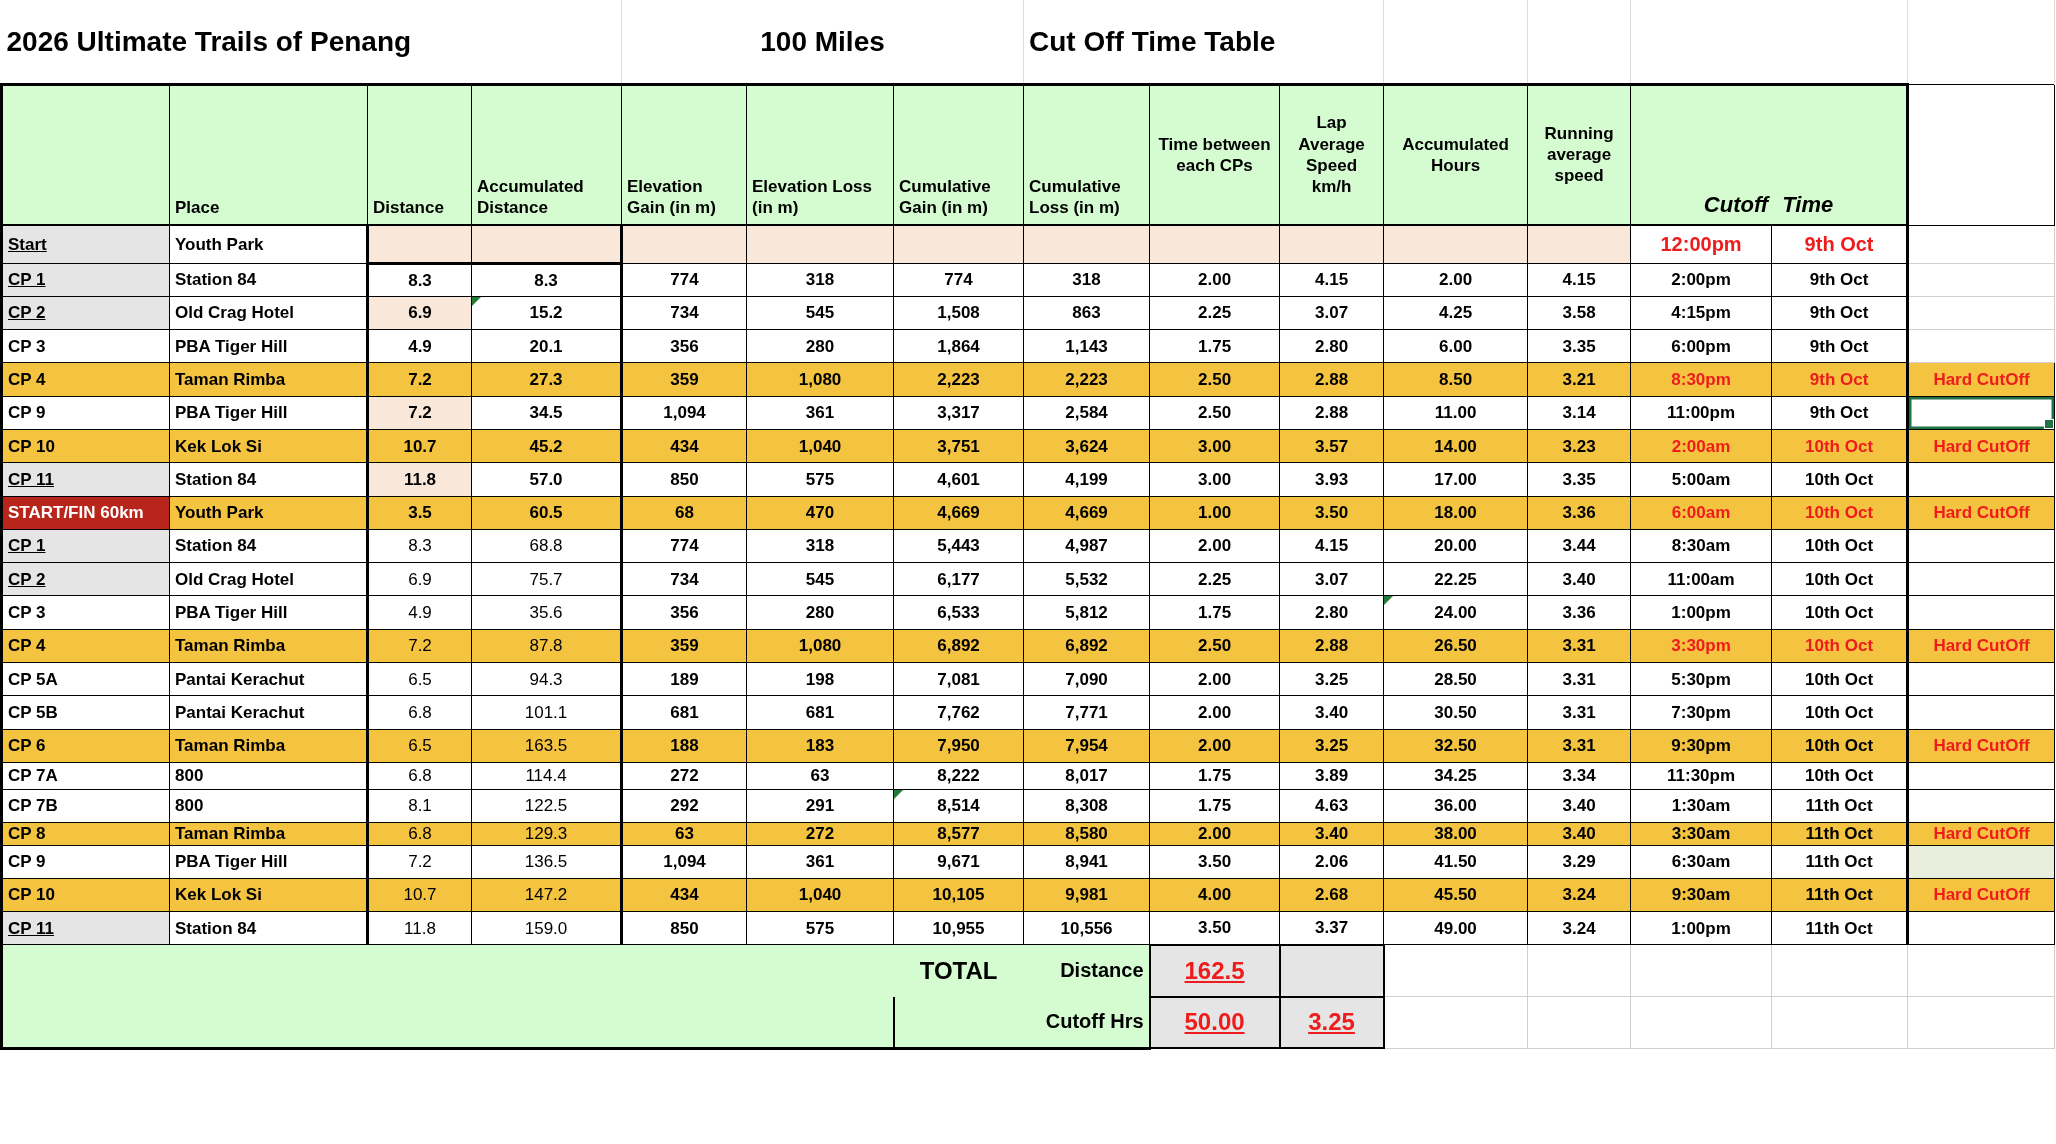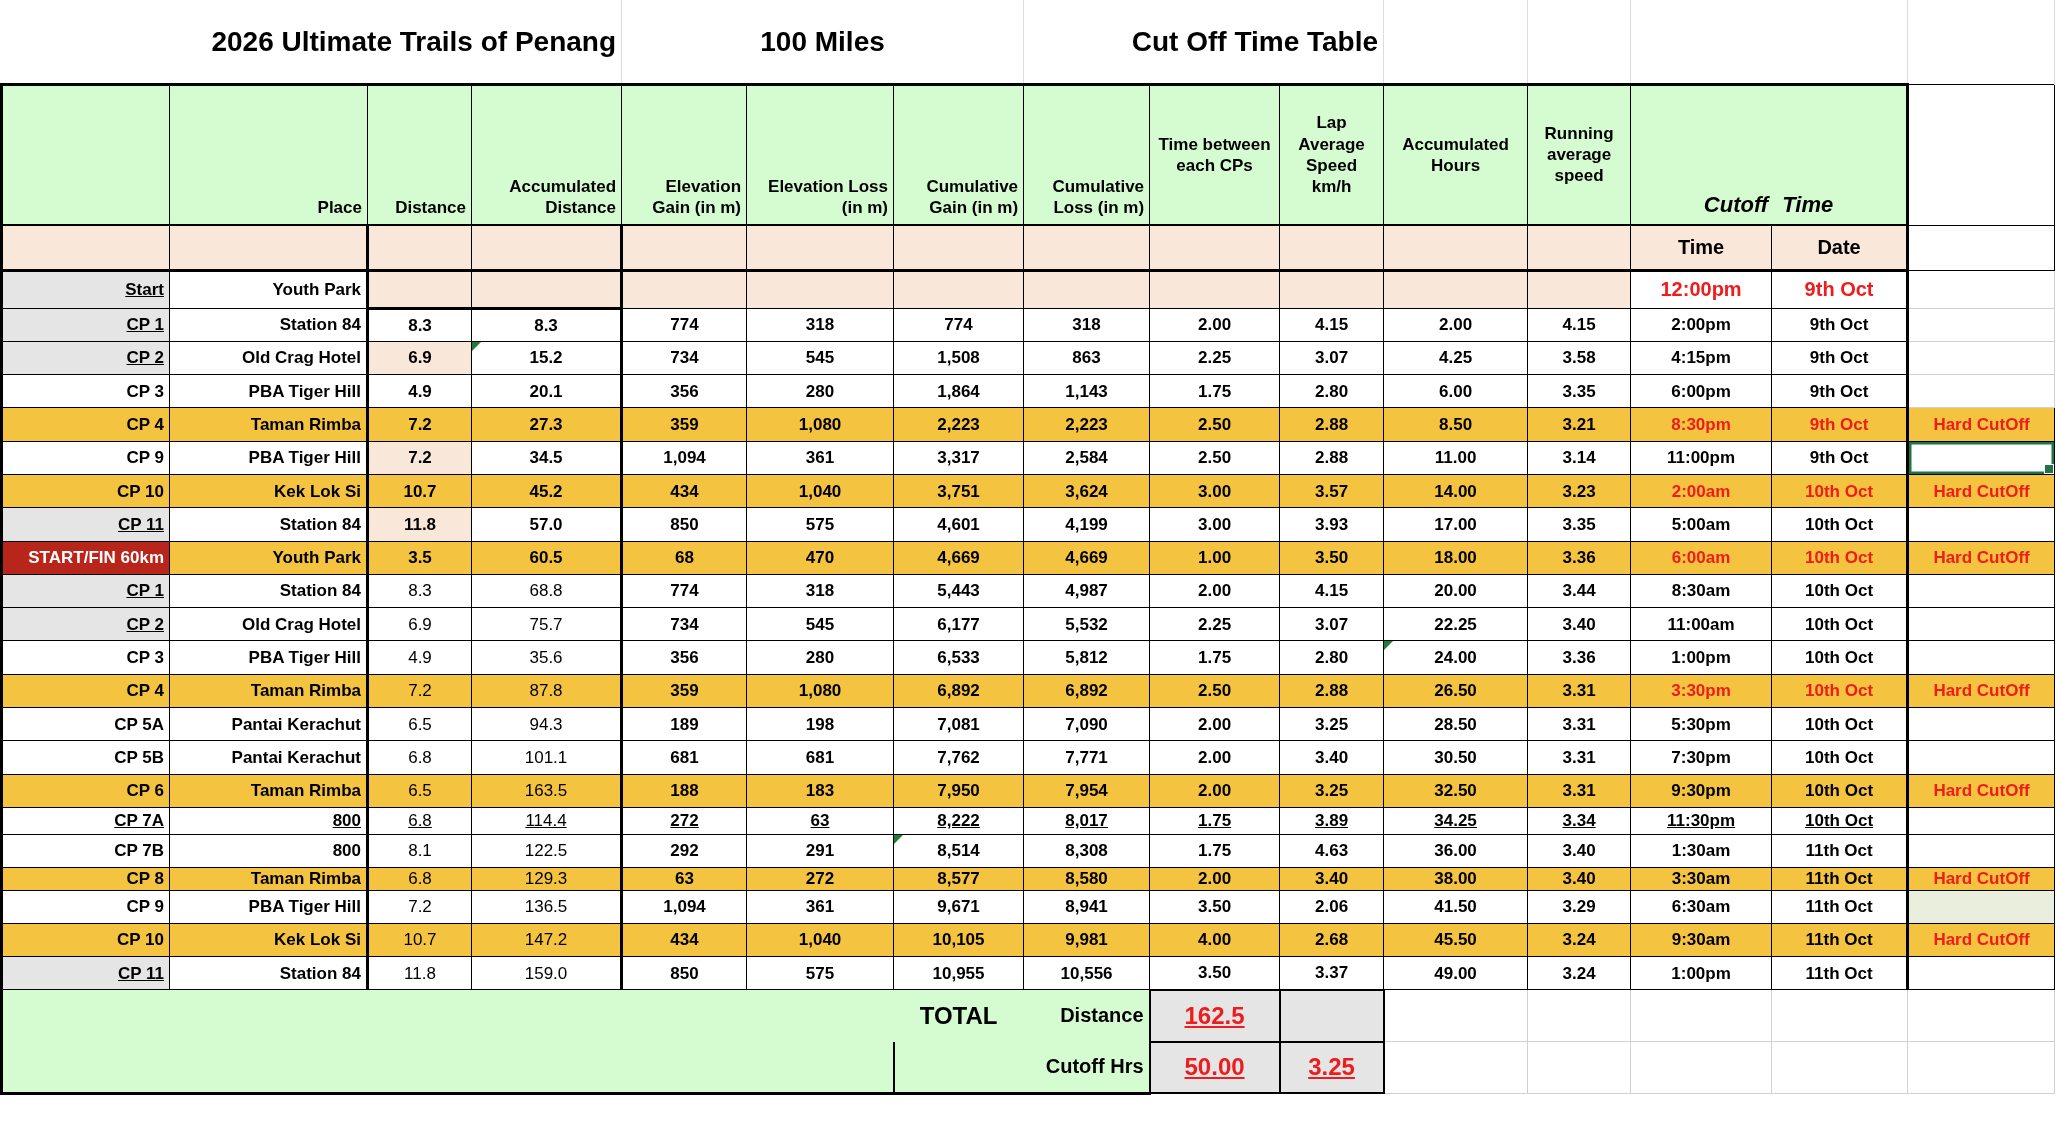--- a/index.html
+++ b/index.html
@@ -1,20 +1,20 @@
 <!DOCTYPE html>
 <html><head>
 <meta charset="utf-8">
 <style>
   html,body{margin:0;padding:0;background:#fff;}
   body{width:2056px;height:1144px;overflow:hidden;font-family:"Liberation Sans",sans-serif;}
   table{border-collapse:collapse;table-layout:fixed;width:2053px;}
   td{padding:0 5px;font-weight:bold;font-size:17px;color:#000;overflow:hidden;white-space:nowrap;line-height:1.25;}
   
-  .c{text-align:center;} .l{text-align:right;} .r{text-align:right;}
+  .c{text-align:center;} .l{text-align:left;} .r{text-align:right;}
   .vb{vertical-align:bottom;padding-bottom:6px;} .vm{vertical-align:middle;}
   .wrap{white-space:normal;}
   
   .bg-g{background:#d4fcd0;} .bg-p{background:#f9e8da;} .bg-y{background:#e5e5e5;text-decoration:underline;}
   .bg-o{background:#f4c33f;} .bg-dr{background:#b8251b;color:#fff;} .bg-lg{background:#e9eedd;}
   
   .red{color:#ee1c1c;} .thin{font-weight:normal;}
   .lg{font-size:20px;} .xl{font-size:22px;}
   .title-txt{font-size:28px;}
   .cutoff-hd{font-size:22px;word-spacing:8px;font-style:italic;}
@@ -86,37 +86,20 @@
       <td class="bg-g bt3 bb2 l vb wrap">Elevation Loss (in m)</td>
       <td class="bg-g bt3 bb2 l vb wrap">Cumulative Gain (in m)</td>
       <td class="bg-g bt3 bb2 l vb wrap">Cumulative Loss (in m)</td>
       <td class="bg-g bt3 bb2 c vm wrap">Time between each CPs</td>
       <td class="bg-g bt3 bb2 c vm wrap">Lap Average Speed km/h</td>
       <td class="bg-g bt3 bb2 c vm wrap">Accumulated Hours</td>
       <td class="bg-g bt3 bb2 c vm wrap">Running average speed</td>
       <td colspan="2" class="bg-g bt3 bb2 br3 c vb cutoff-hd">Cutoff Time</td>
       <td class="gb"></td>
     </tr>
-    <tr class="sub" style="height:45px">
-      <td class="bg-p bl3 bb3"></td>
-      <td class="bg-p bb3"></td>
-      <td class="bg-p bb3 bl3"></td>
-      <td class="bg-p bb3 br3"></td>
-      <td class="bg-p bb3"></td>
-      <td class="bg-p bb3"></td>
-      <td class="bg-p bb3"></td>
-      <td class="bg-p bb3"></td>
-      <td class="bg-p bb3"></td>
-      <td class="bg-p bb3"></td>
-      <td class="bg-p bb3"></td>
-      <td class="bg-p bb3"></td>
-      <td class="bg-p bb3 c subhd">Time</td>
-      <td class="bg-p bb3 br3 c subhd">Date</td>
-      <td class="gb"></td>
-    </tr>
   </thead>
   <tbody id="data-rows">
       <tr style="height: 38px;">
         <td class="l bl3 bg-y">Start</td>
         <td class="l ">Youth Park</td>
         <td class="c bg-p bl3"></td>
         <td class="c bg-p br3"></td>
         <td class="c bg-p"></td>
         <td class="c bg-p"></td>
         <td class="c bg-p"></td>
@@ -377,21 +360,21 @@
         <td class="c bg-o">7,950</td>
         <td class="c bg-o">7,954</td>
         <td class="c bg-o">2.00</td>
         <td class="c bg-o">3.25</td>
         <td class="c bg-o">32.50</td>
         <td class="c bg-o">3.31</td>
         <td class="c bg-o">9:30pm</td>
         <td class="c bg-o br3">10th Oct</td>
         <td class="c red bg-o">Hard CutOff</td>
       </tr>
-      <tr style="height: 27px; text-decoration: underline;">
+      <tr style="height: 27px;">
         <td class="l bl3 ">CP 7A</td>
         <td class="l ">800</td>
         <td class="c thin bl3">6.8</td>
         <td class="c thin br3">114.4</td>
         <td class="c">272</td>
         <td class="c">63</td>
         <td class="c">8,222</td>
         <td class="c">8,017</td>
         <td class="c">1.75</td>
         <td class="c">3.89</td>

